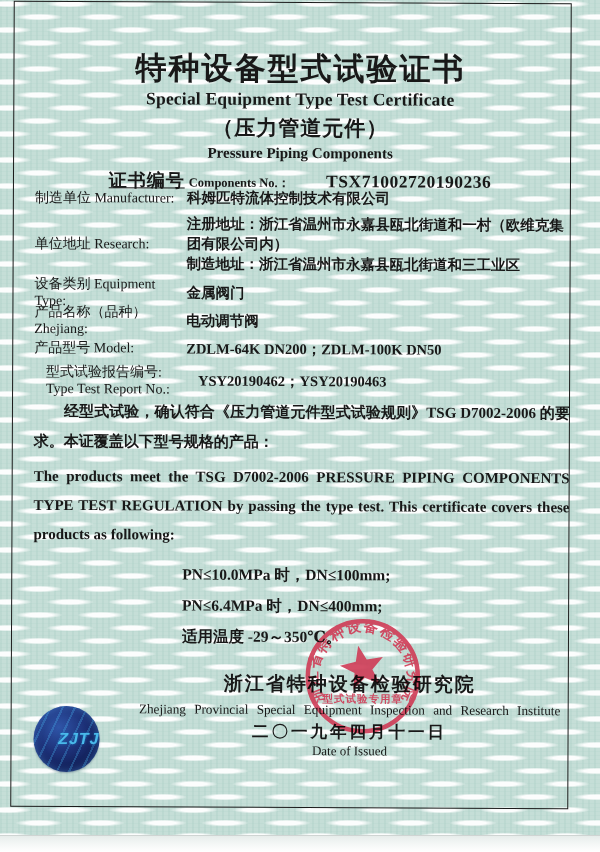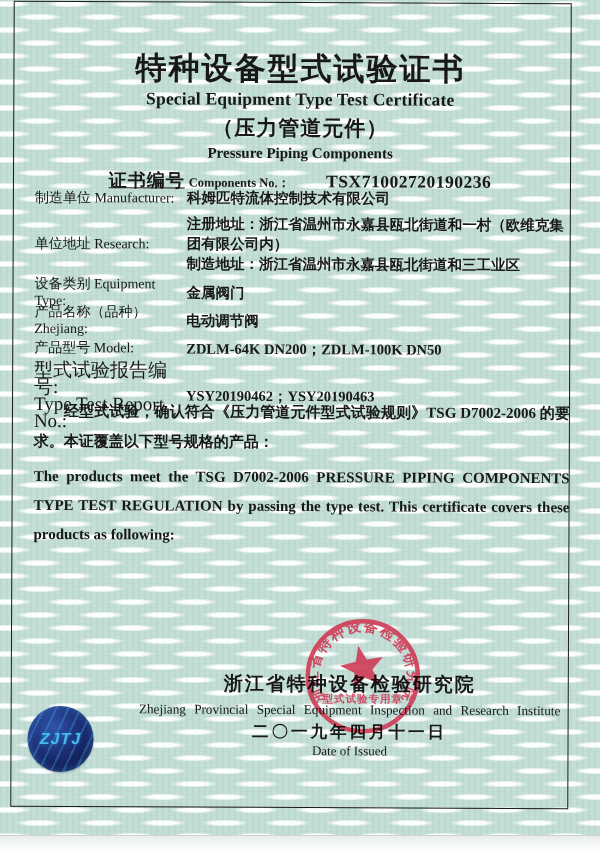--- a/index.html
+++ b/index.html
@@ -36,41 +36,41 @@
   .fields{left:21px;top:182px;width:534px;}
   .frow{display:flex;align-items:center;}
   .flabel{width:152px;flex:0 0 152px;font-weight:normal;font-size:14px;line-height:17px;}
   .fvalue{flex:1;font-weight:bold;font-size:14.5px;line-height:20px;}
   .r1{height:26px;}
   .r2{min-height:62px;margin-top:2px;}
   .r3{height:28px;margin-top:4px;}
   .r4{height:28px;}
   .r5{height:27px;}
   .r6{min-height:38px;}
-  .r6 .flabel{font-size:19px;}
+  .r6 .flabel{font-size:14px;margin-left:12px;}
   
   .stmt{left:21px;top:394px;width:536px;}
   .stmt .zh{font-size:15px;font-weight:600;line-height:30px;text-indent:2em;text-align:justify;margin:0;}
   .stmt .en{font-size:15px;font-weight:bold;line-height:29px;text-align:justify;margin:6px 0 0 0;}
   
   .specs{left:170px;top:556px;font-weight:bold;font-size:15.5px;line-height:31px;}
   
   .footer{left:0;right:0;top:668px;text-align:center;transform:translateX(60px);z-index:1;}
   .inst-zh{font-size:19px;font-weight:bold;letter-spacing:2px;}
   .inst-en{font-size:13.2px;margin-top:5px;word-spacing:5px;}
   .date-zh{font-size:16.5px;letter-spacing:3px;margin-top:3px;font-weight:600;}
   .date-en{font-size:13px;margin-top:0px;}
   
   .seal{left:291px;top:613px;width:120px;height:120px;z-index:5;mix-blend-mode:multiply;opacity:.9;}
   
   .sticker{
-    left:16px;top:704px;width:66px;height:66px;border-radius:50%;z-index:4;
+    left:22px;top:704px;width:66px;height:66px;border-radius:50%;z-index:4;
     background:radial-gradient(circle at 38% 32%, #2f55a8 0%, #1d3178 42%, #111e55 72%, #0b1540 100%);
     box-shadow:0 1px 2px rgba(30,50,90,.35), inset 0 0 9px rgba(90,170,255,.45);
-    overflow:hidden;display:flex;flex-direction:column;justify-content:center;align-items:center;gap:44px;
+    overflow:hidden;display:flex;flex-direction:column;justify-content:center;align-items:flex-end;gap:44px;
   }
   .sticker:before{
     content:"";position:absolute;inset:0;border-radius:50%;
     background:repeating-linear-gradient(115deg, rgba(70,175,235,0) 0 4px, rgba(70,175,235,.30) 4px 6px, rgba(20,60,160,0) 6px 11px);
   }
   .holo-row{height:4px;width:68%;border-radius:2px;margin:2px 0;transform:skewX(-12deg);
     background:repeating-linear-gradient(90deg, rgba(95,195,245,.55) 0 5px, rgba(95,195,245,0) 5px 8px);}
   .sticker-text{font-family:"Liberation Sans","DejaVu Sans",sans-serif;font-weight:bold;font-style:italic;
     font-size:16px;letter-spacing:1px;color:#49b9ea;text-shadow:0 0 3px #1b6fb4;position:relative;z-index:1;}
   
@@ -141,20 +141,25 @@
       </div>
       <div class="fvalue">YSY20190462；YSY20190463</div>
     </div>
   </div>
 
   <div class="abs stmt">
     <p class="zh">经型式试验，确认符合《压力管道元件型式试验规则》TSG D7002-2006 的要求。本证覆盖以下型号规格的产品：</p>
     <p class="en">The products meet the TSG D7002-2006 PRESSURE PIPING COMPONENTS TYPE TEST REGULATION by passing the type test. This certificate covers these products as following:</p>
   </div>
 
+  <div class="abs specs">
+    <div>PN≤10.0MPa 时，DN≤100mm;</div>
+    <div>PN≤6.4MPa 时，DN≤400mm;</div>
+    <div>适用温度 -29～350℃。</div>
+  </div>
 
   <div class="abs footer">
     <div class="inst-zh">浙江省特种设备检验研究院</div>
     <div class="inst-en">Zhejiang  Provincial  Special  Equipment  Inspection  and  Research  Institute</div>
     <div class="date-zh">二〇一九年四月十一日</div>
     <div class="date-en">Date of Issued</div>
   </div>
 
   <svg class="abs seal" viewBox="0 0 120 120">
     <circle cx="60" cy="60" r="55" fill="none" stroke="#cf3a55" stroke-width="4.5"></circle>

